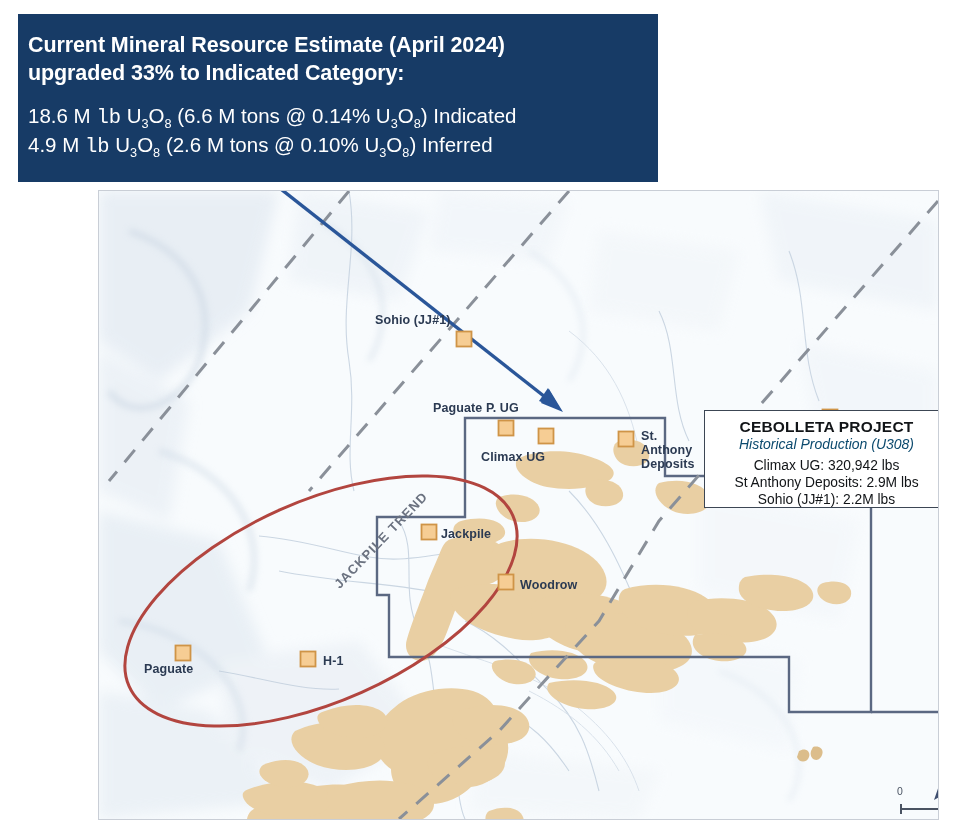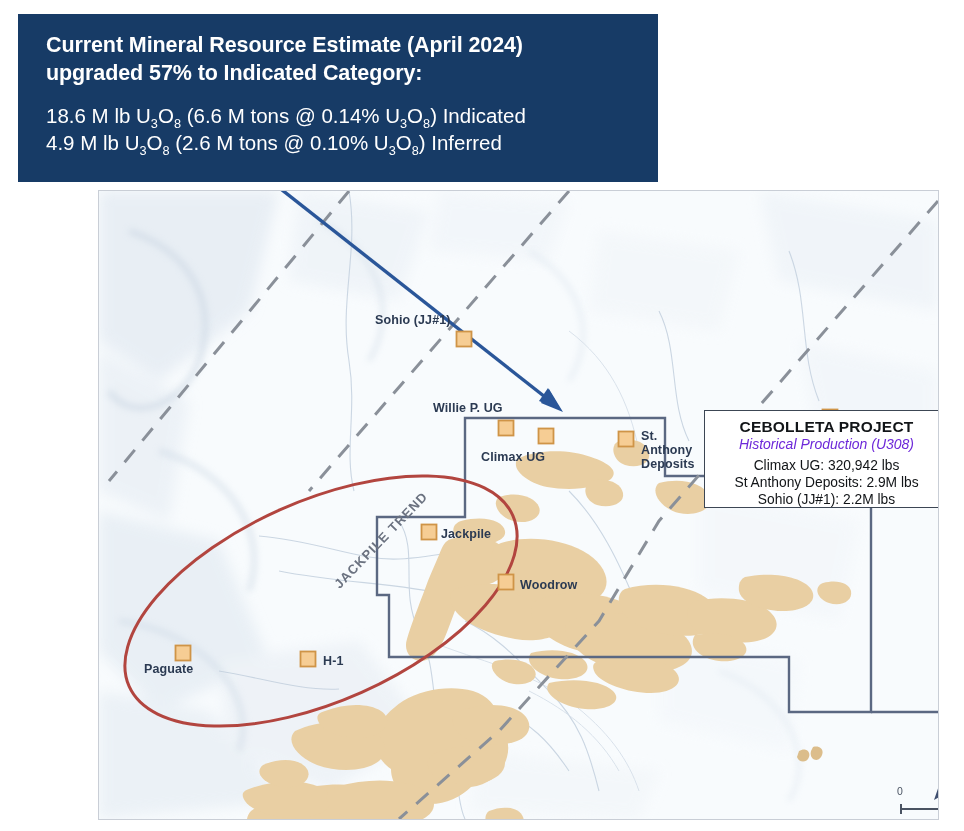--- a/index.html
+++ b/index.html
@@ -2,26 +2,26 @@
 <html><head>
 <meta charset="utf-8">
 <style>
   html,body{margin:0;padding:0;background:#ffffff;}
   body{width:964px;height:831px;position:relative;overflow:hidden;
        font-family:"Liberation Sans",sans-serif;}
 
   
   #header-callout{
     position:absolute;left:18px;top:14px;width:640px;height:168px;
-    background:#173b66;box-sizing:border-box;padding:18px 22px 14px 28px;color:#ffffff;
+    background:#173b66;box-sizing:border-box;padding:18px 22px 14px 10px;color:#ffffff;
   }
   #header-callout .hl{font-size:21.5px;font-weight:bold;line-height:1.30;letter-spacing:-0.1px;}
   #header-callout .hb{font-size:20.5px;font-weight:normal;line-height:1.34;margin-top:14px;}
   #header-callout .hb .ln{white-space:nowrap;}
-  .u-und{border-bottom:1px solid rgba(255,120,120,.0);text-decoration:none;position:relative;}
+  .u-und{border-bottom:1px solid rgba(255,120,120,.0);text-decoration:none;position:relative;font-family:Liberation Mono, monospace;}
   .sq{font-size:0.62em;vertical-align:sub;line-height:0;}
 
   
   #map-frame{
     position:absolute;left:98px;top:190px;width:841px;height:630px;
     border:1px solid #c9ced6;box-sizing:border-box;overflow:hidden;background:#f7fafd;
   }
   #map-svg{position:absolute;left:0;top:0;width:839px;height:628px;display:block;}
 
   
@@ -34,35 +34,35 @@
     color:#6b7280;letter-spacing:1.1px;transform:rotate(-46deg);
     transform-origin:left top;white-space:nowrap;
   }
 
   
   #info-box{
     position:absolute;left:605px;top:219px;width:245px;
     background:#ffffff;border:1px solid #3c4654;box-sizing:border-box;padding:7px 11px 0 11px;text-align:center;
   }
   #info-box .ib-title{font-size:15.5px;font-weight:bold;color:#111417;letter-spacing:.2px;}
-  #info-box .ib-sub{font-size:14px;font-style:italic;color:#6d28d9;margin-top:0px;}
+  #info-box .ib-sub{font-size:14px;font-style:italic;color:#0c4a6e;margin-top:0px;}
   #info-box .ib-line{font-size:13.8px;color:#111417;margin-top:2px;}
   #info-box .ib-lines{margin-top:6px;}
 
   
   #scalebar{position:absolute;left:794px;top:560px;width:112px;height:75px;}
   .sc-num{position:absolute;font-size:10.5px;color:#4a5362;}
   .sc-km{position:absolute;font-size:9.5px;color:#4a5362;letter-spacing:.6px;}
 </style>
 </head>
 <body>
 
 <div id="header-callout">
   <div class="hl">Current Mineral Resource Estimate (April 2024)</div>
-  <div class="hl">upgraded 57% to Indicated Category:</div>
+  <div class="hl">upgraded 33% to Indicated Category:</div>
   <div class="hb">
     <div class="ln">
       18.6 M <span class="u-und">lb</span> U<span class="sq">3</span>O<span class="sq">8</span> (6.6 M tons @ 0.14% U<span class="sq">3</span>O<span class="sq">8</span>) Indicated
     </div>
     <div class="ln">
       4.9 M <span class="u-und">lb</span> U<span class="sq">3</span>O<span class="sq">8</span> (2.6 M tons @ 0.10% U<span class="sq">3</span>O<span class="sq">8</span>) Inferred
     </div>
   </div>
 </div>
 
@@ -229,21 +229,21 @@
         <rect x="399.5" y="383.5" width="15" height="15" fill="#f6cd94" stroke="#cf9447" stroke-width="1.8"></rect>
         <rect x="76.5" y="454.5" width="15" height="15" fill="#f6cd94" stroke="#cf9447" stroke-width="1.8"></rect>
         <rect x="201.5" y="460.5" width="15" height="15" fill="#f6cd94" stroke="#cf9447" stroke-width="1.8"></rect>
       </g>
   </svg>
 
   <div id="trend-label">JACKPILE TREND</div>
 
   <div id="deposit-labels">
       <div class="mlabel" style="left: 276px; top: 122px;">Sohio (JJ#1)</div>
-      <div class="mlabel" style="left: 334px; top: 210px;">Willie P. UG</div>
+      <div class="mlabel" style="left: 334px; top: 210px;">Paguate P. UG</div>
       <div class="mlabel" style="left: 382px; top: 259px;">Climax UG</div>
       <div class="mlabel two" style="left: 542px; top: 238px; width: 70px;">St. Anthony<br>Deposits</div>
       <div class="mlabel" style="left: 688px; top: 238px;">Piedra Lumbre</div>
       <div class="mlabel" style="left: 342px; top: 336px;">Jackpile</div>
       <div class="mlabel" style="left: 421px; top: 387px;">Woodrow</div>
       <div class="mlabel" style="left: 45px; top: 471px;">Paguate</div>
       <div class="mlabel" style="left: 224px; top: 463px; text-align: right;">H-1</div>
     </div>
 
   <div id="info-box">

